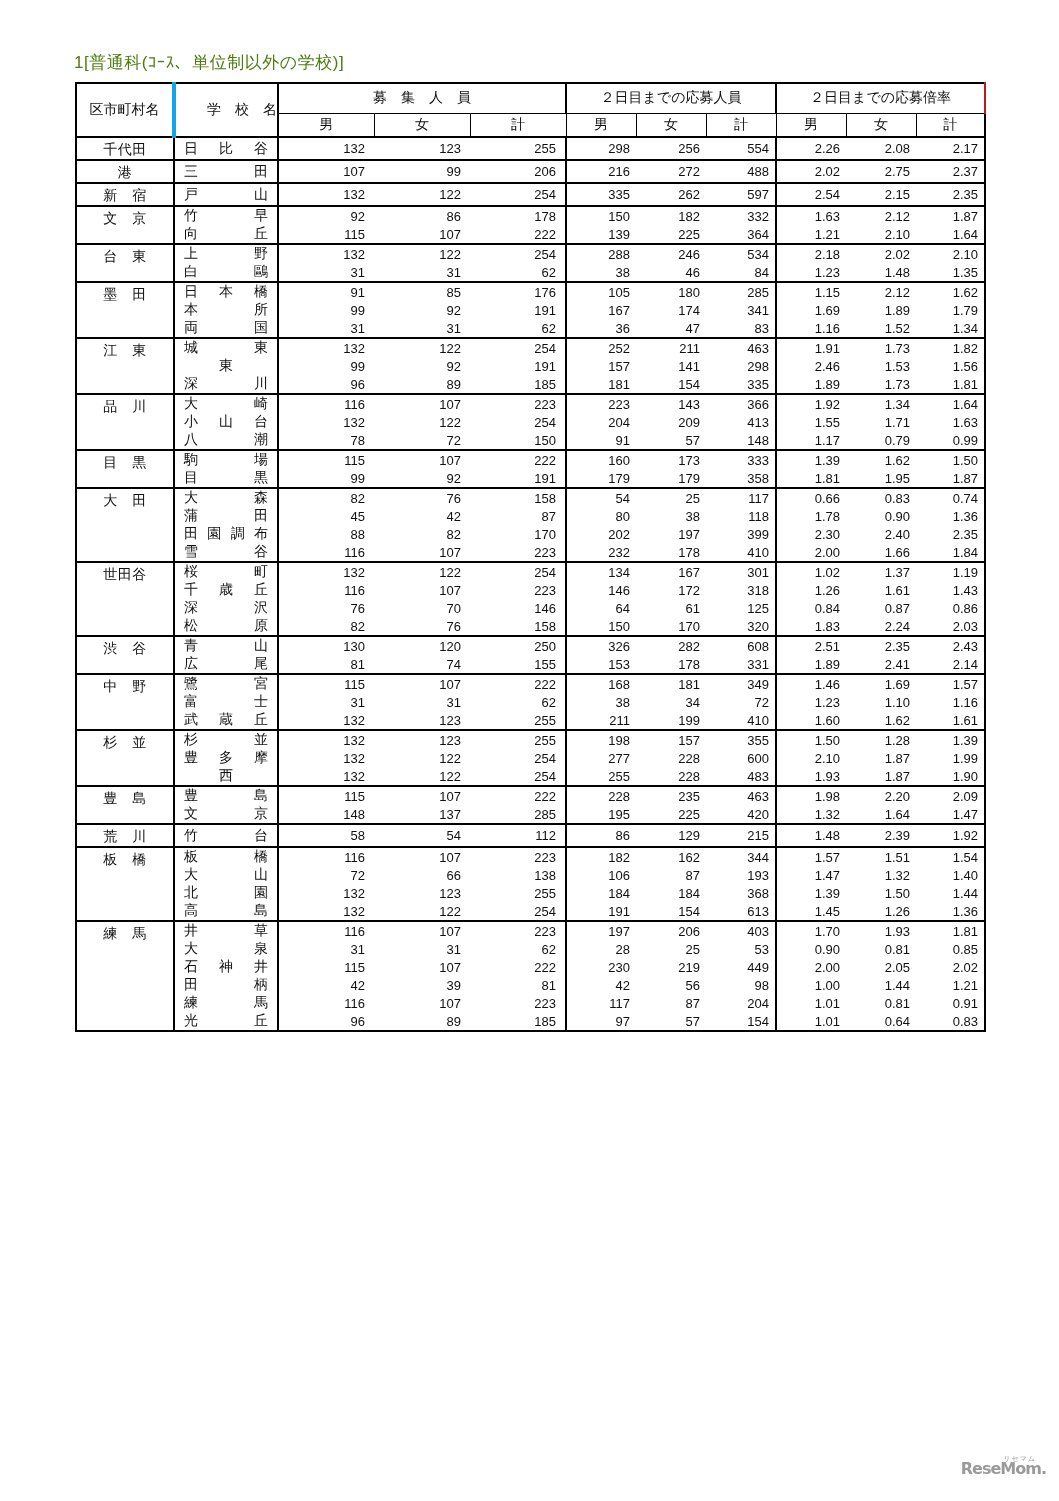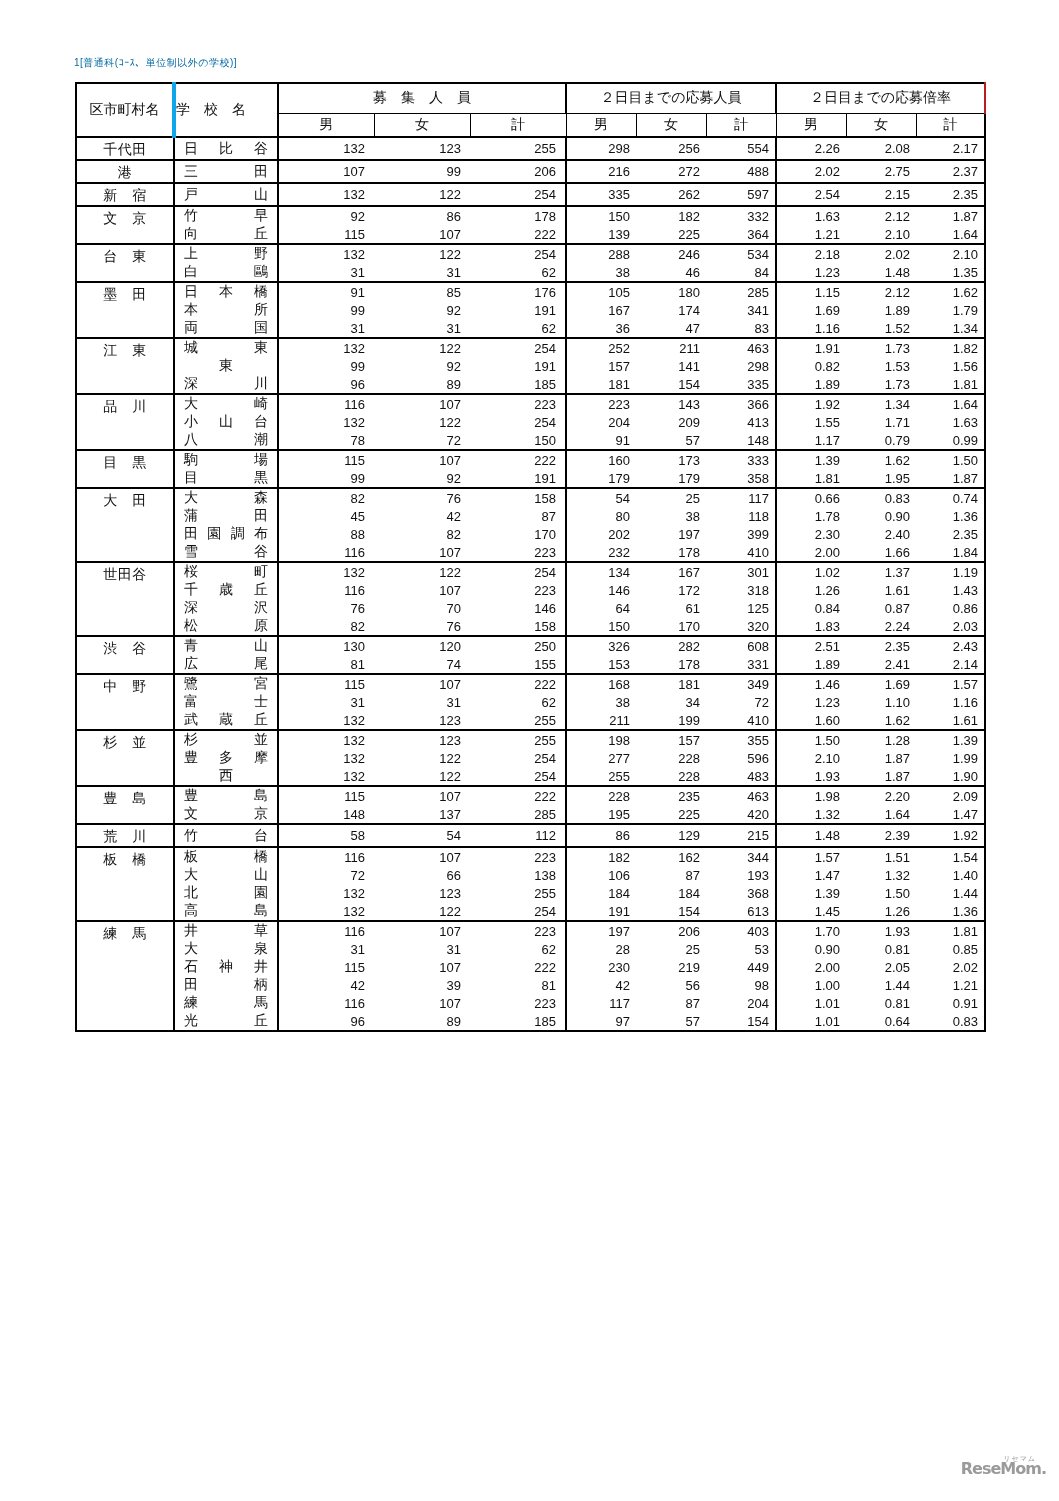--- a/index.html
+++ b/index.html
@@ -4,35 +4,35 @@
 <style>
   html,body { margin:0; padding:0; }
   body {
     width:1059px; height:1501px; background:#ffffff; position:relative;
     font-family:"Liberation Sans","DejaVu Sans",sans-serif; color:#111;
   }
   .page { position:absolute; inset:0; background:#fff; overflow:hidden; }
 
   .doc-title {
     position:absolute; left:74px; top:53px;
-    font-size:10px; line-height:20px; color:#0369a1; letter-spacing:0.5px;
+    font-size:17px; line-height:20px; color:#4d7c0f; letter-spacing:0.5px;
   }
 
   table.data-table {
     position:absolute; left:75px; top:82px; width:909px;
     border-collapse:collapse; table-layout:fixed;
     border:2px solid #000;
   }
   .data-table th { font-weight:normal; font-size:14px; color:#111; padding:0; }
   .data-table td { padding:0; color:#111; }
 
   tr.h1 { height:30px; }
   tr.h2 { height:24px; }
   .th-ward   { border-right:4px solid #0ea5e9; border-bottom:2px solid #000; text-align:center; }
-  .th-school { border-right:2px solid #000; border-bottom:2px solid #000; text-align:left; }
+  .th-school { border-right:2px solid #000; border-bottom:2px solid #000; text-align:right; }
   .th-group  { border-right:2px solid #000; border-bottom:1px solid #000; text-align:center;margin-left:28px; }
   .th-group.last { border-right:2px solid #b91c1c; }
   tr.h2 th { border-bottom:2px solid #000; border-left:1px solid #000; text-align:center; }
 
   tbody.ward-group { border-top:2px solid #000; }
   tbody.ward-group tr { height:14px; }
 
   td.ward {
     border-right:2px solid #000; text-align:center; vertical-align:top;
     font-size:14px; padding-top:3px; letter-spacing:0.5px;
@@ -313,21 +313,21 @@
             <div class="school-name single">
               <span>東</span>
             </div>
           </td>
           <td class="num wide">99</td>
           <td class="num wide">92</td>
           <td class="num wide gb">191</td>
           <td class="num narrow">157</td>
           <td class="num narrow">141</td>
           <td class="num narrow gb">298</td>
-          <td class="num narrow">0.82</td>
+          <td class="num narrow">2.46</td>
           <td class="num narrow">1.53</td>
           <td class="num narrow">1.56</td>
         </tr>
         <tr>
           <td class="school">
             <div class="school-name">
               <span>深</span>
               <span>川</span>
             </div>
           </td>
@@ -696,21 +696,21 @@
               <span>豊</span>
               <span>多</span>
               <span>摩</span>
             </div>
           </td>
           <td class="num wide">132</td>
           <td class="num wide">122</td>
           <td class="num wide gb">254</td>
           <td class="num narrow">277</td>
           <td class="num narrow">228</td>
-          <td class="num narrow gb">596</td>
+          <td class="num narrow gb">600</td>
           <td class="num narrow">2.10</td>
           <td class="num narrow">1.87</td>
           <td class="num narrow">1.99</td>
         </tr>
         <tr>
           <td class="school">
             <div class="school-name single">
               <span>西</span>
             </div>
           </td>

